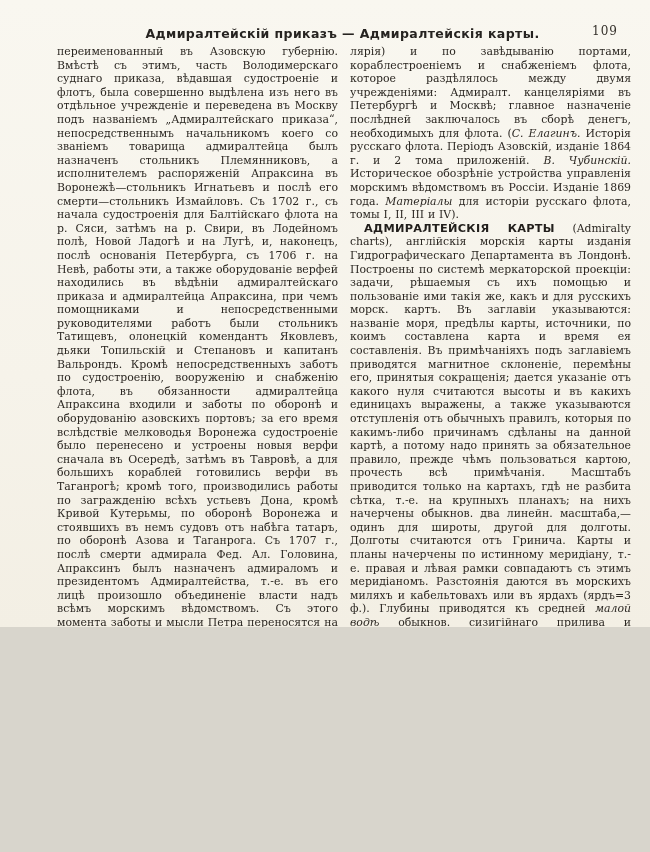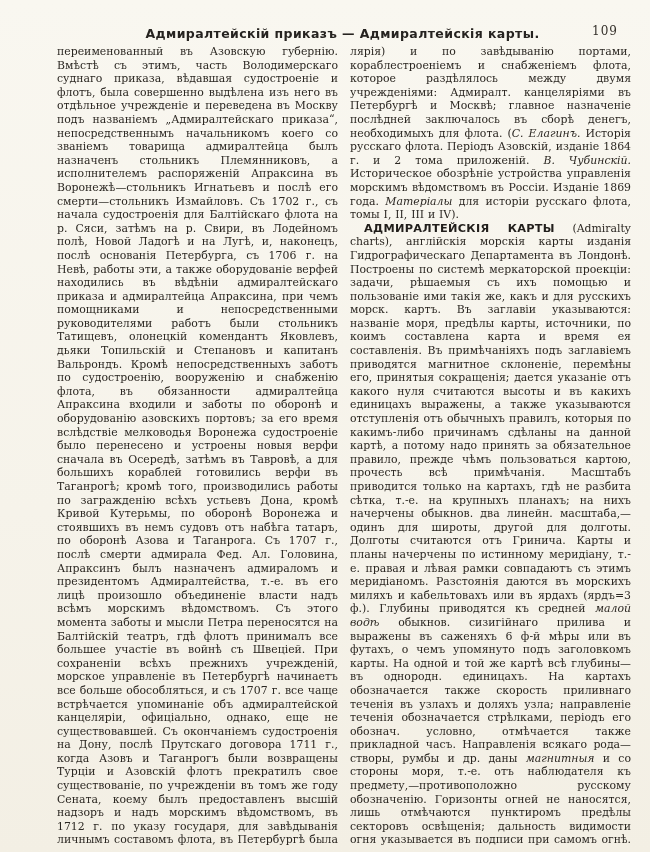--- a/index.html
+++ b/index.html
@@ -1,19 +1,19 @@
 <!DOCTYPE html>
 <html lang="ru"><head>
 <meta charset="utf-8">
 <style>
   html,body{margin:0;padding:0;}
   body{background:#d8d5cc;}
   .page{
     position:relative;
-    width:650px;height:852px;
+    width:650px;height:627px;
     margin:0 auto;
     background:linear-gradient(180deg,#f9f7f0 0%,#f6f3ea 60%,#f3efe4 100%);
     font-family:"DejaVu Serif","Liberation Serif",serif;
     color:#2b2722;
     overflow:hidden;
     box-sizing:border-box;
     text-decoration:underline;
   }
   .running-header{
     position:absolute;

